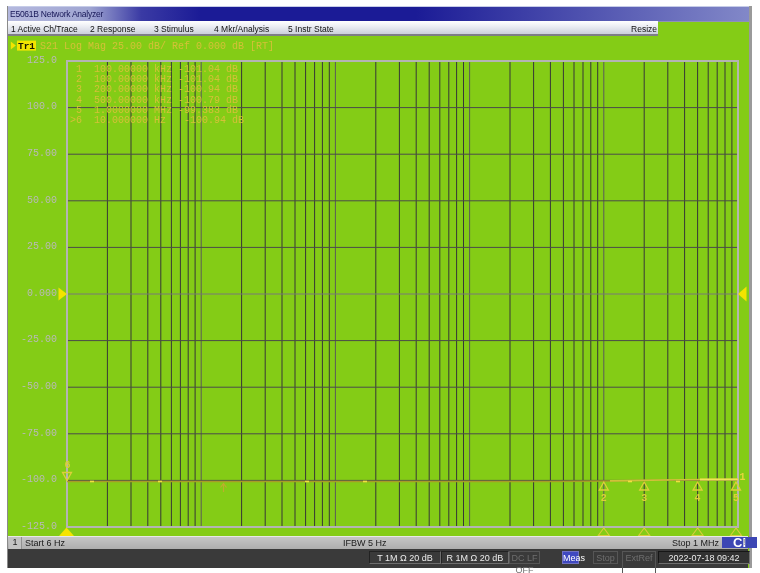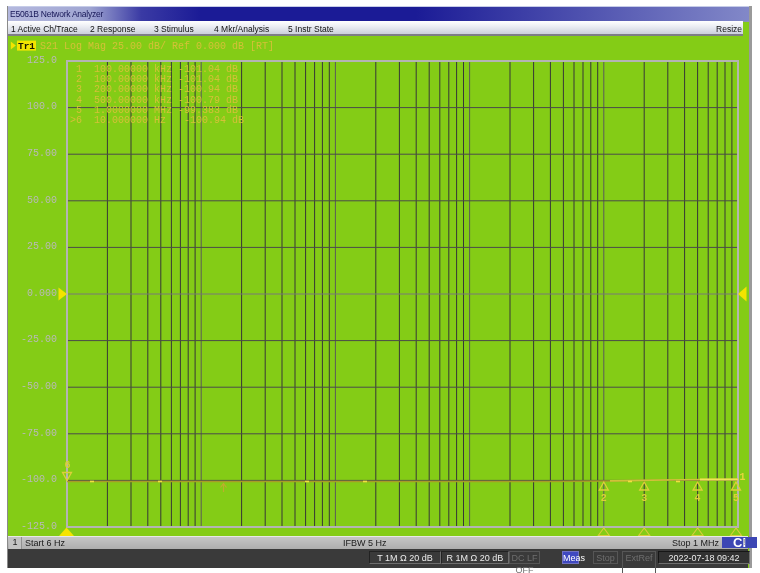--- a/index.html
+++ b/index.html
@@ -1,21 +1,21 @@
 <!DOCTYPE html>
 <html><head><meta charset="utf-8"><style>
 *{margin:0;padding:0;box-sizing:border-box}
 body{width:760px;height:573px;background:#fff;position:relative;font-family:"Liberation Sans",sans-serif;overflow:hidden}
 .abs{position:absolute}
 </style></head><body>
 <div class="abs" style="left:7px;top:6px;width:745px;height:562px;border-left:1px solid #8a8a8a;border-right:3px solid #9a9a9a;background:#84cc16">
  <div class="abs" style="left:0;top:0;width:741px;height:16px;border-bottom:1px solid #8e92b8;background:linear-gradient(to right,#b4b8de 0%,#a0a6d2 11%,#3a3aa4 18%,#1b1b96 26%,#1b1b96 55%,#8288c8 100%);border-top:1px solid #c6cce8">
    <span class="abs" style="left:2px;top:2px;font-size:8.5px;letter-spacing:-0.25px;color:#161656">E5061B Network Analyzer</span>
  </div>
- <div class="abs" style="left:0;top:15px;width:735px;height:15px;background:linear-gradient(to bottom,#ffffff 0%,#eceef4 40%,#ccd0dc 100%);border-bottom:2px solid #7e7e86;font-size:8.5px;color:#101010">
+ <div class="abs" style="left:0;top:15px;width:650px;height:15px;background:linear-gradient(to bottom,#ffffff 0%,#eceef4 40%,#ccd0dc 100%);border-bottom:2px solid #7e7e86;font-size:8.5px;color:#101010">
    <span class="abs" style="left:3px;top:3px">1 Active Ch/Trace</span>
    <span class="abs" style="left:82px;top:3px">2 Response</span>
    <span class="abs" style="left:146px;top:3px">3 Stimulus</span>
    <span class="abs" style="left:206px;top:3px">4 Mkr/Analysis</span>
    <span class="abs" style="left:280px;top:3px">5 Instr State</span>
    <span class="abs" style="right:1px;top:3px">Resize</span>
  </div>
 </div>
 <svg width="740" height="498" style="position:absolute;left:8px;top:38px" font-family="Liberation Mono, monospace">
 <path d="M99.4 23.0V489.0M123.0 23.0V489.0M139.8 23.0V489.0M152.8 23.0V489.0M163.4 23.0V489.0M172.4 23.0V489.0M180.2 23.0V489.0M187.1 23.0V489.0M233.6 23.0V489.0M257.2 23.0V489.0M274.0 23.0V489.0M287.0 23.0V489.0M297.6 23.0V489.0M306.6 23.0V489.0M314.4 23.0V489.0M321.3 23.0V489.0M367.8 23.0V489.0M391.4 23.0V489.0M408.2 23.0V489.0M421.2 23.0V489.0M431.8 23.0V489.0M440.8 23.0V489.0M448.6 23.0V489.0M455.5 23.0V489.0M502.0 23.0V489.0M525.6 23.0V489.0M542.4 23.0V489.0M555.4 23.0V489.0M566.0 23.0V489.0M575.0 23.0V489.0M582.8 23.0V489.0M589.7 23.0V489.0M636.2 23.0V489.0M659.8 23.0V489.0M676.6 23.0V489.0M689.6 23.0V489.0M700.2 23.0V489.0M709.2 23.0V489.0M717.0 23.0V489.0M723.9 23.0V489.0" stroke="#373737" stroke-width="1" fill="none"></path>

